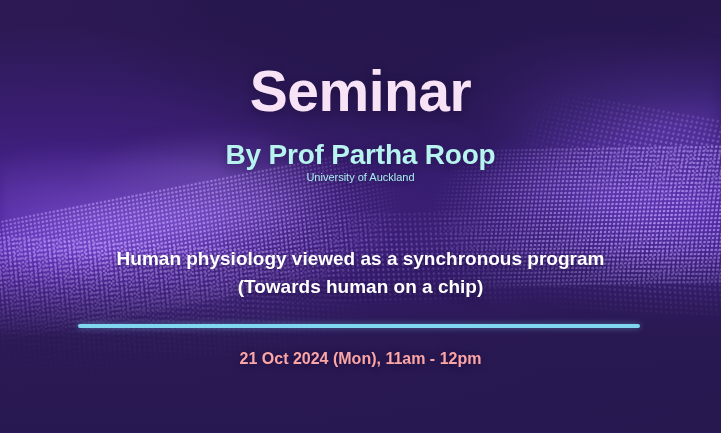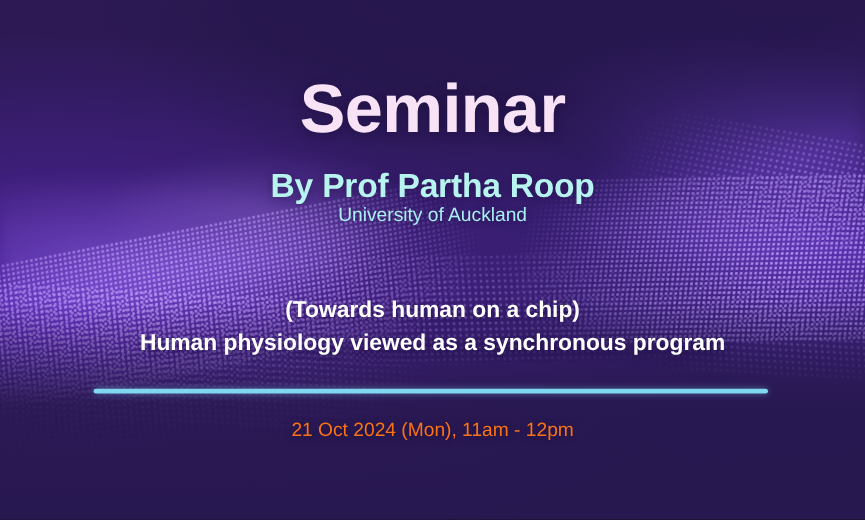--- a/index.html
+++ b/index.html
@@ -156,21 +156,21 @@
     font-size: 28px;
     font-weight: bold;
     letter-spacing: -0.2px;
     color: #b7f4ef;
     text-shadow: 0 2px 8px rgba(20,8,48,0.4);
   }
   #speaker-affiliation {
     position: absolute;
     left: 0; right: 0;
     top: 171px;
-    font-size: 16px;
+    font-size: 11px;
     font-weight: normal;
     color: #a9eef0;
     text-shadow: 0 1px 6px rgba(20,8,48,0.4);
   }
 
   #talk-title {
     position: absolute;
     left: 0; right: 0;
     top: 245px;
     font-size: 19px;
@@ -190,23 +190,23 @@
     background: #7fd8ef;
     border-radius: 2px;
     box-shadow: 0 0 6px rgba(127,216,239,0.45);
   }
 
   #event-details {
     position: absolute;
     left: 0; right: 0;
     top: 347px;
     font-size: 16px;
-    font-weight: normal;
+    font-weight: bold;
     line-height: 1.55;
-    color: #f97316;
+    color: #fca5a5;
     text-shadow: 0 1px 6px rgba(20,8,48,0.5);
   }
   #event-details .line { display: block; }
 </style>
 </head>
 <body>
 
 <div id="poster">
 
   <div class="bg-layer" id="bg-base"></div>
@@ -238,22 +238,22 @@
 
   <div id="content">
 
     <div class="center" id="speaker-name">By Prof Partha Roop</div>
 
     <div class="center" id="seminar-title">Seminar</div>
 
     <div class="center" id="speaker-affiliation">University of Auckland</div>
 
     <div class="center" id="talk-title">
+      <span class="line">Human physiology viewed as a synchronous program</span>
       <span class="line">(Towards human on a chip)</span>
-      <span class="line">Human physiology viewed as a synchronous program</span>
     </div>
 
     <div id="divider"></div>
 
     <div class="center" id="event-details">
       <span class="line">21 Oct 2024 (Mon), 11am - 12pm</span>
     </div>
 
   </div>
 </div>

